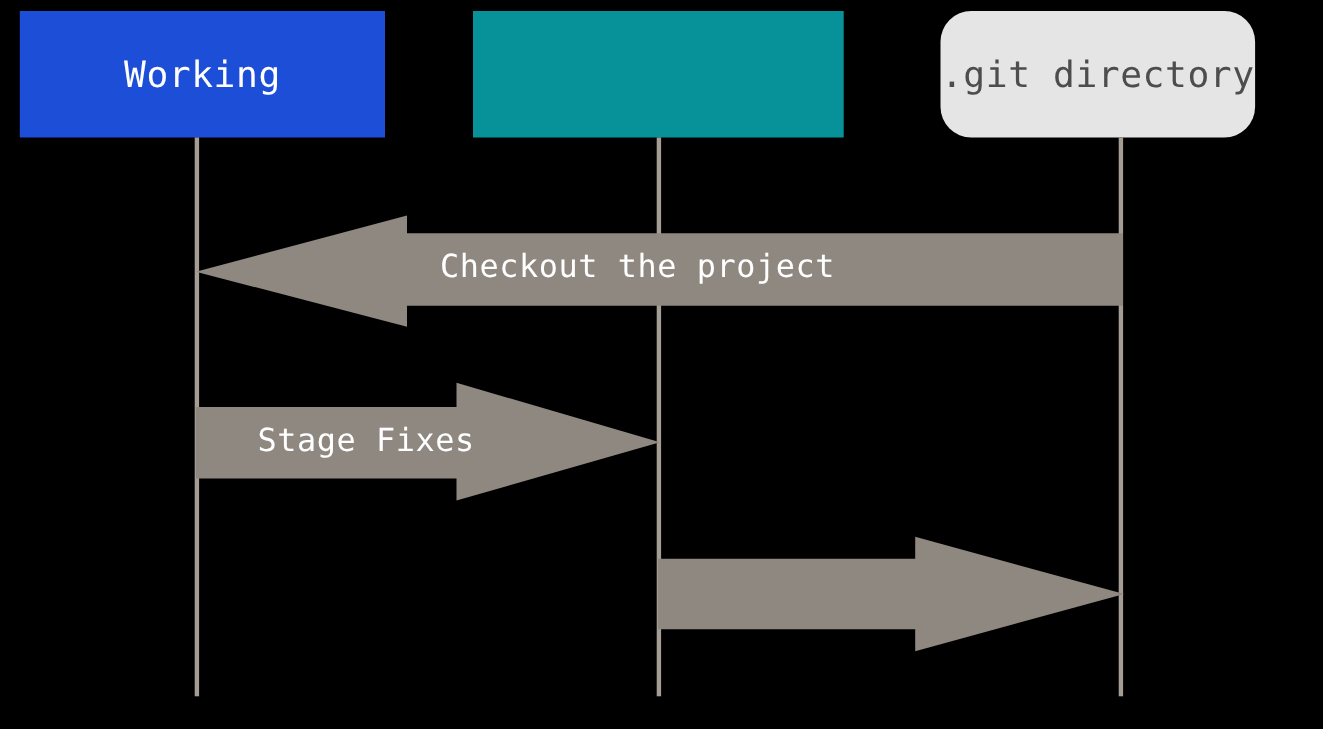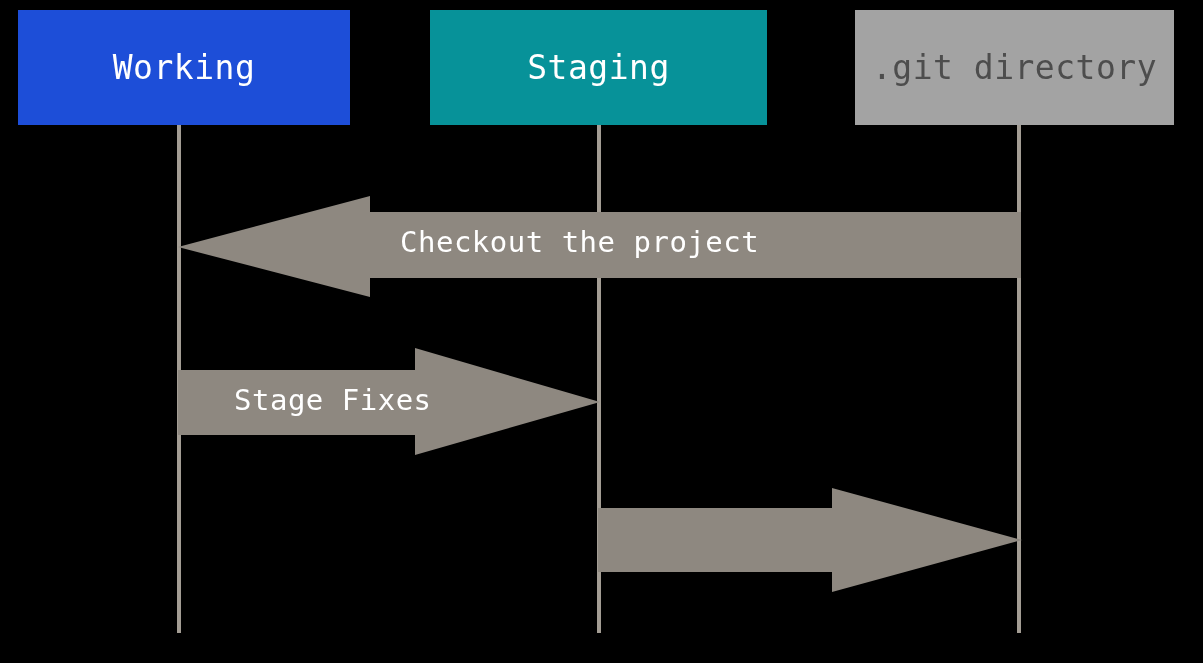--- a/index.html
+++ b/index.html
@@ -39,23 +39,24 @@
     left: 18px;  top: 10px;  width: 332px; height: 115px;
     background: #1d4ed8;
     color: #ffffff;
   }
   #box-staging {
     left: 430px; top: 10px;  width: 337px; height: 115px;
     background: #079299;
     color: #ffffff;
   }
   #box-repo {
-    left: 855px; top: 10px;  width: 319px; height: 115px;
-    background: #a3a3a3;
+    left: 855px; top: 10px;  width: 286px; height: 115px;
+    background: #e5e5e5;
     color: #4d4d4d;
+    border-radius: 28px;
   }
 
   
   .lifeline {
     position: absolute;
     width: 4px;
     background: #a39d94;
   }
   #lifeline-working { left: 177px;  top: 125px; height: 508px; }
   #lifeline-staging { left: 597px;  top: 125px; height: 508px; }
@@ -93,21 +94,20 @@
 </head>
 <body>
 
 <div id="canvas">
 
   <div class="node-box" id="box-working">
     <span class="node-line">Working</span>
   </div>
 
   <div class="node-box" id="box-staging">
-    <span class="node-line">Staging</span>
   </div>
 
   <div class="node-box" id="box-repo">
     <span class="node-line">.git directory</span>
   </div>
 
   <div class="lifeline" id="lifeline-working"></div>
   <div class="lifeline" id="lifeline-staging"></div>
   <div class="lifeline" id="lifeline-repo"></div>
 

